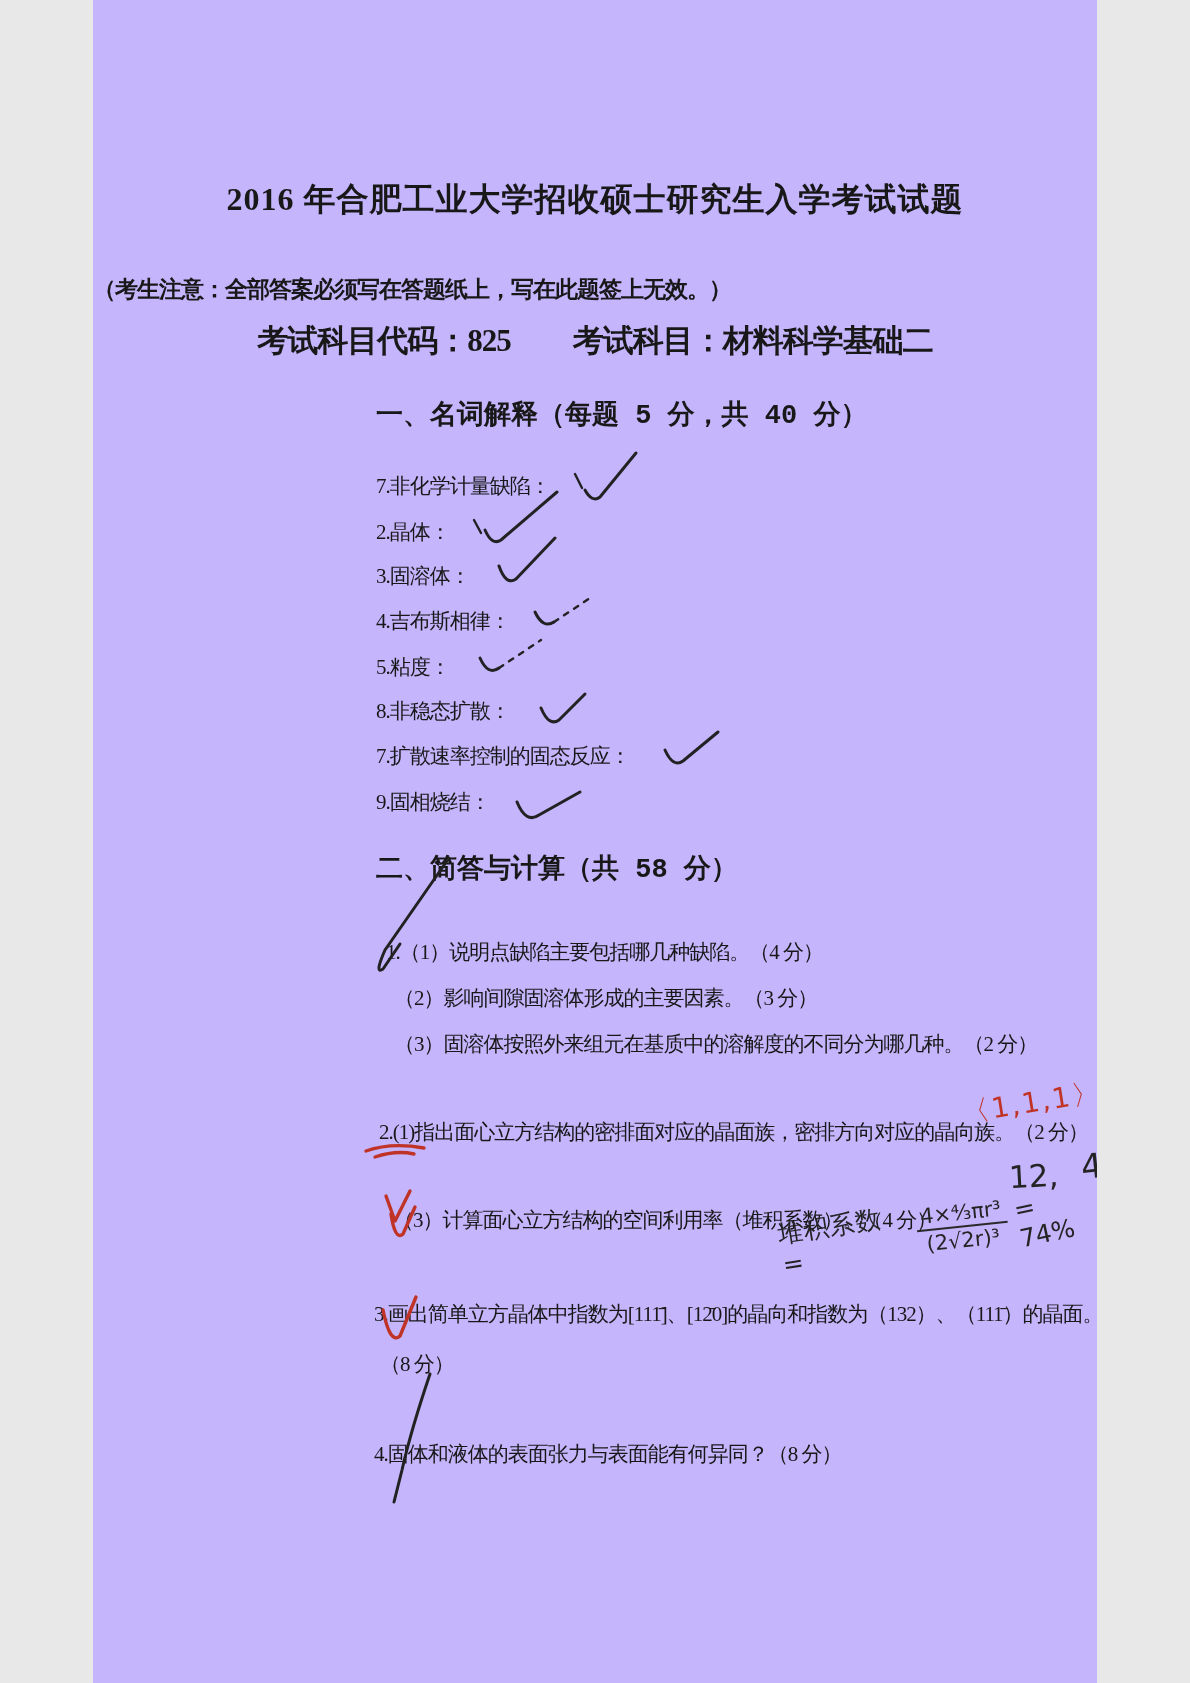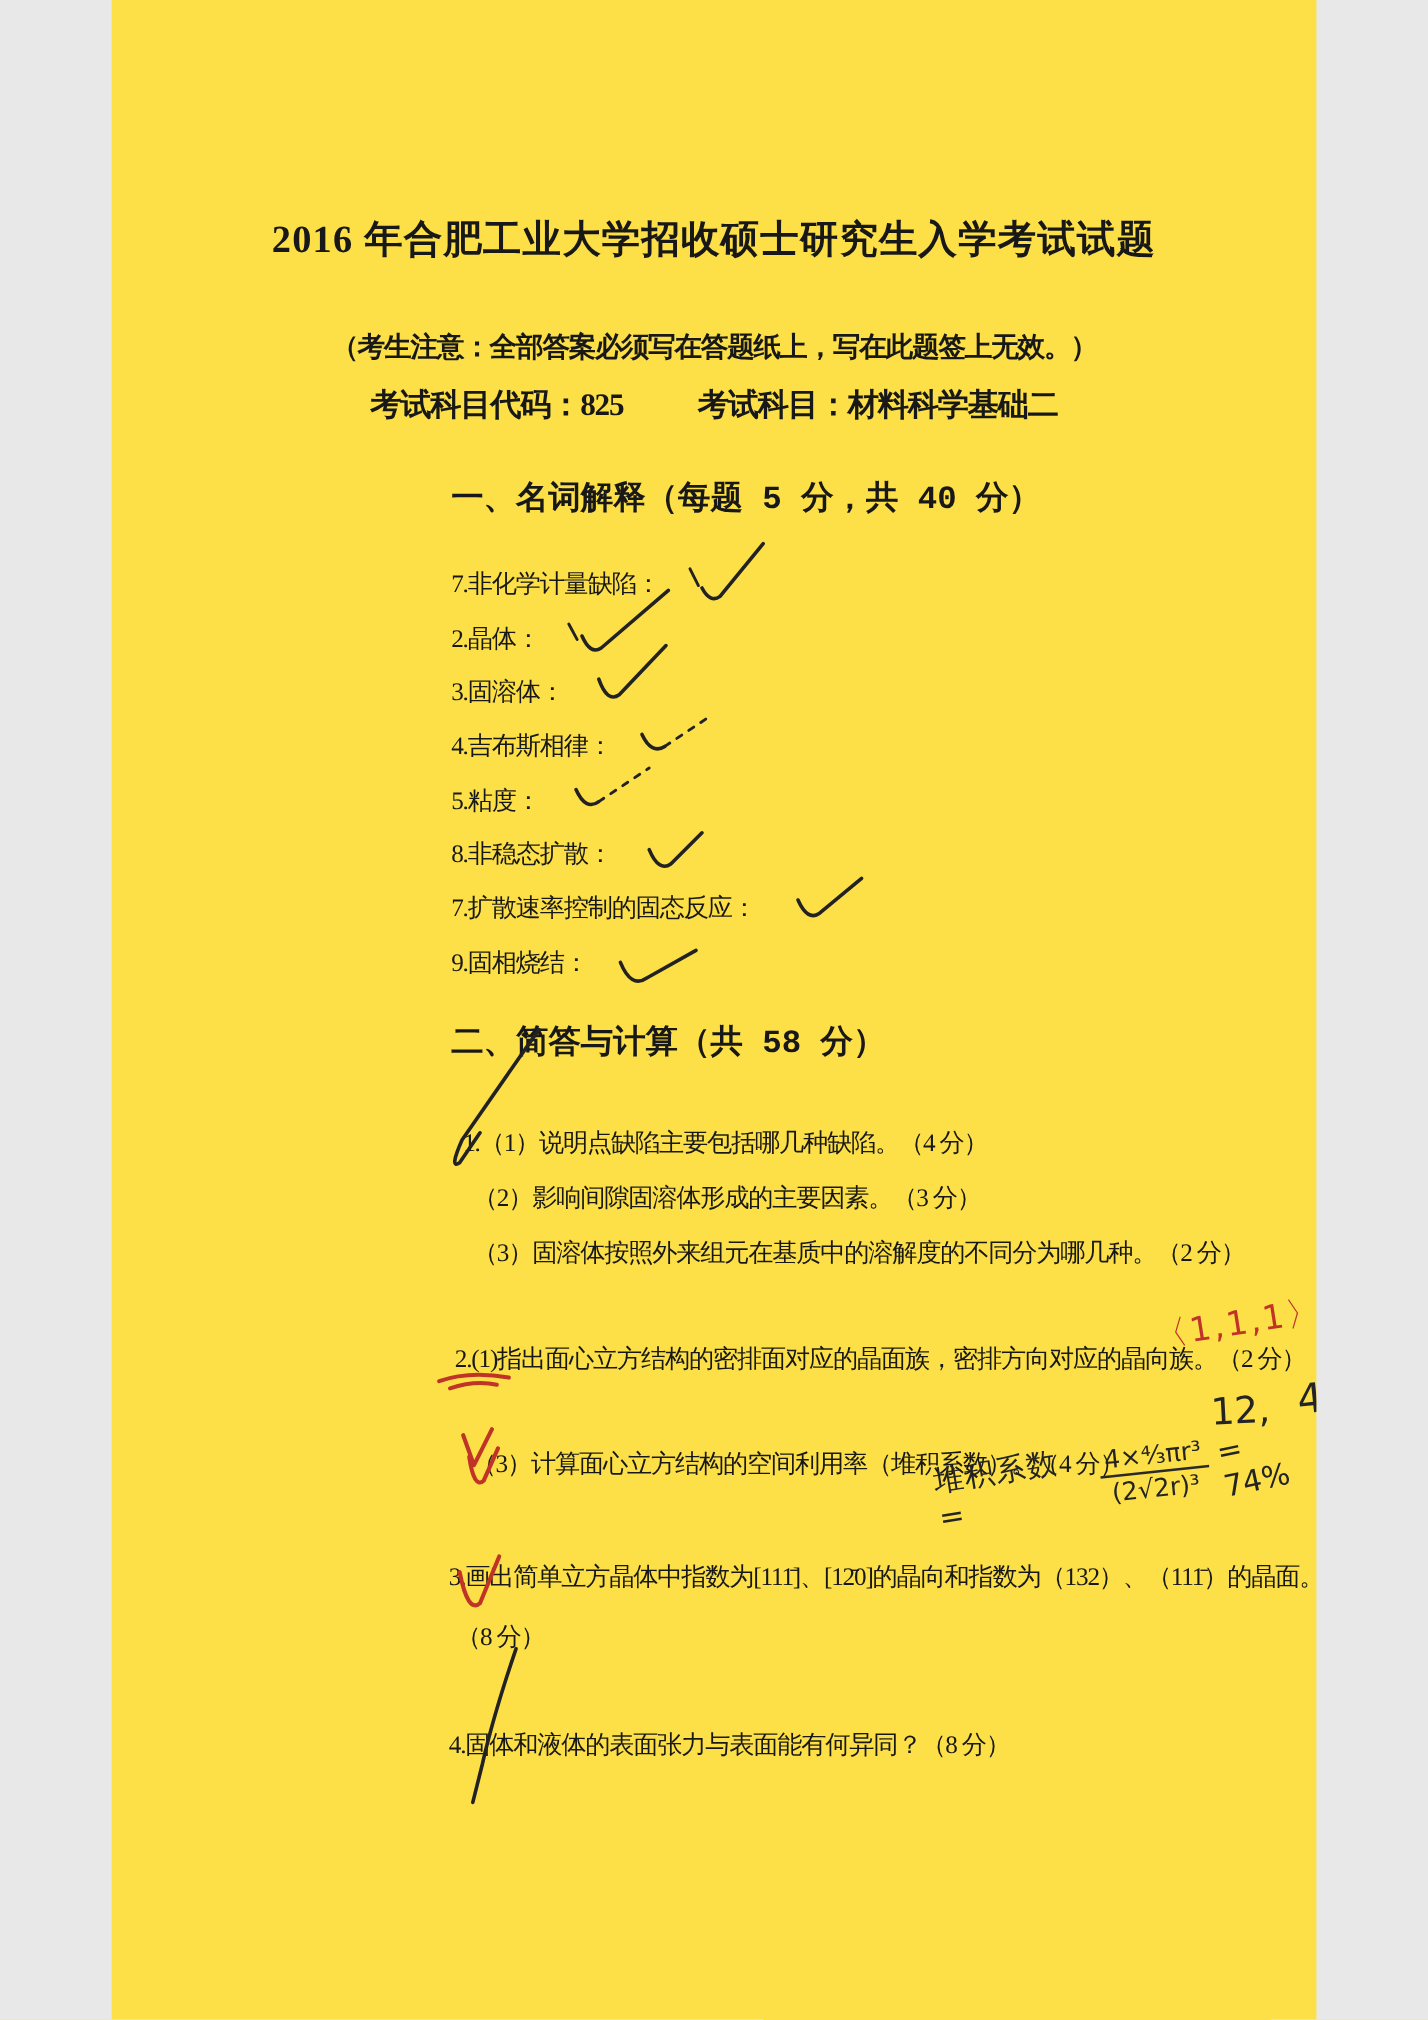--- a/index.html
+++ b/index.html
@@ -1,40 +1,40 @@
 <!DOCTYPE html>
 <html><head>
 <meta charset="utf-8">
 <style>
   html,body{margin:0;padding:0;background:#e8e8e8;}
   .page{
     position:relative;
     width:1004px;height:1683px;
     margin:0 auto;
-    background:#fde047;
+    background:#c4b5fd;
     overflow:hidden;
     font-family:"Liberation Serif","DejaVu Serif",serif;
     color:#181818;
   }
   .title{
     position:absolute;left:0;right:0;top:178px;
     text-align:center;
     font-size:32px;font-weight:700;letter-spacing:1px;
     white-space:nowrap;
   }
   .notice{
     position:absolute;left:0;right:0;top:274px;
-    text-align:center;
+    text-align:left;
     font-size:23px;font-weight:700;letter-spacing:-1px;
     white-space:nowrap;
   }
   .codeline{
     position:absolute;left:0;right:0;top:320px;
     display:flex;justify-content:center;gap:62px;
-    font-size:26px;font-weight:700;letter-spacing:-1px;
+    font-size:31px;font-weight:700;letter-spacing:-1px;
     white-space:nowrap;
     align-items:center;
   }
   .heading{
     position:absolute;left:283px;
     font-size:27px;font-weight:700;letter-spacing:0;
     white-space:nowrap;
     font-family:Liberation Mono, monospace;
   }
   .line{

